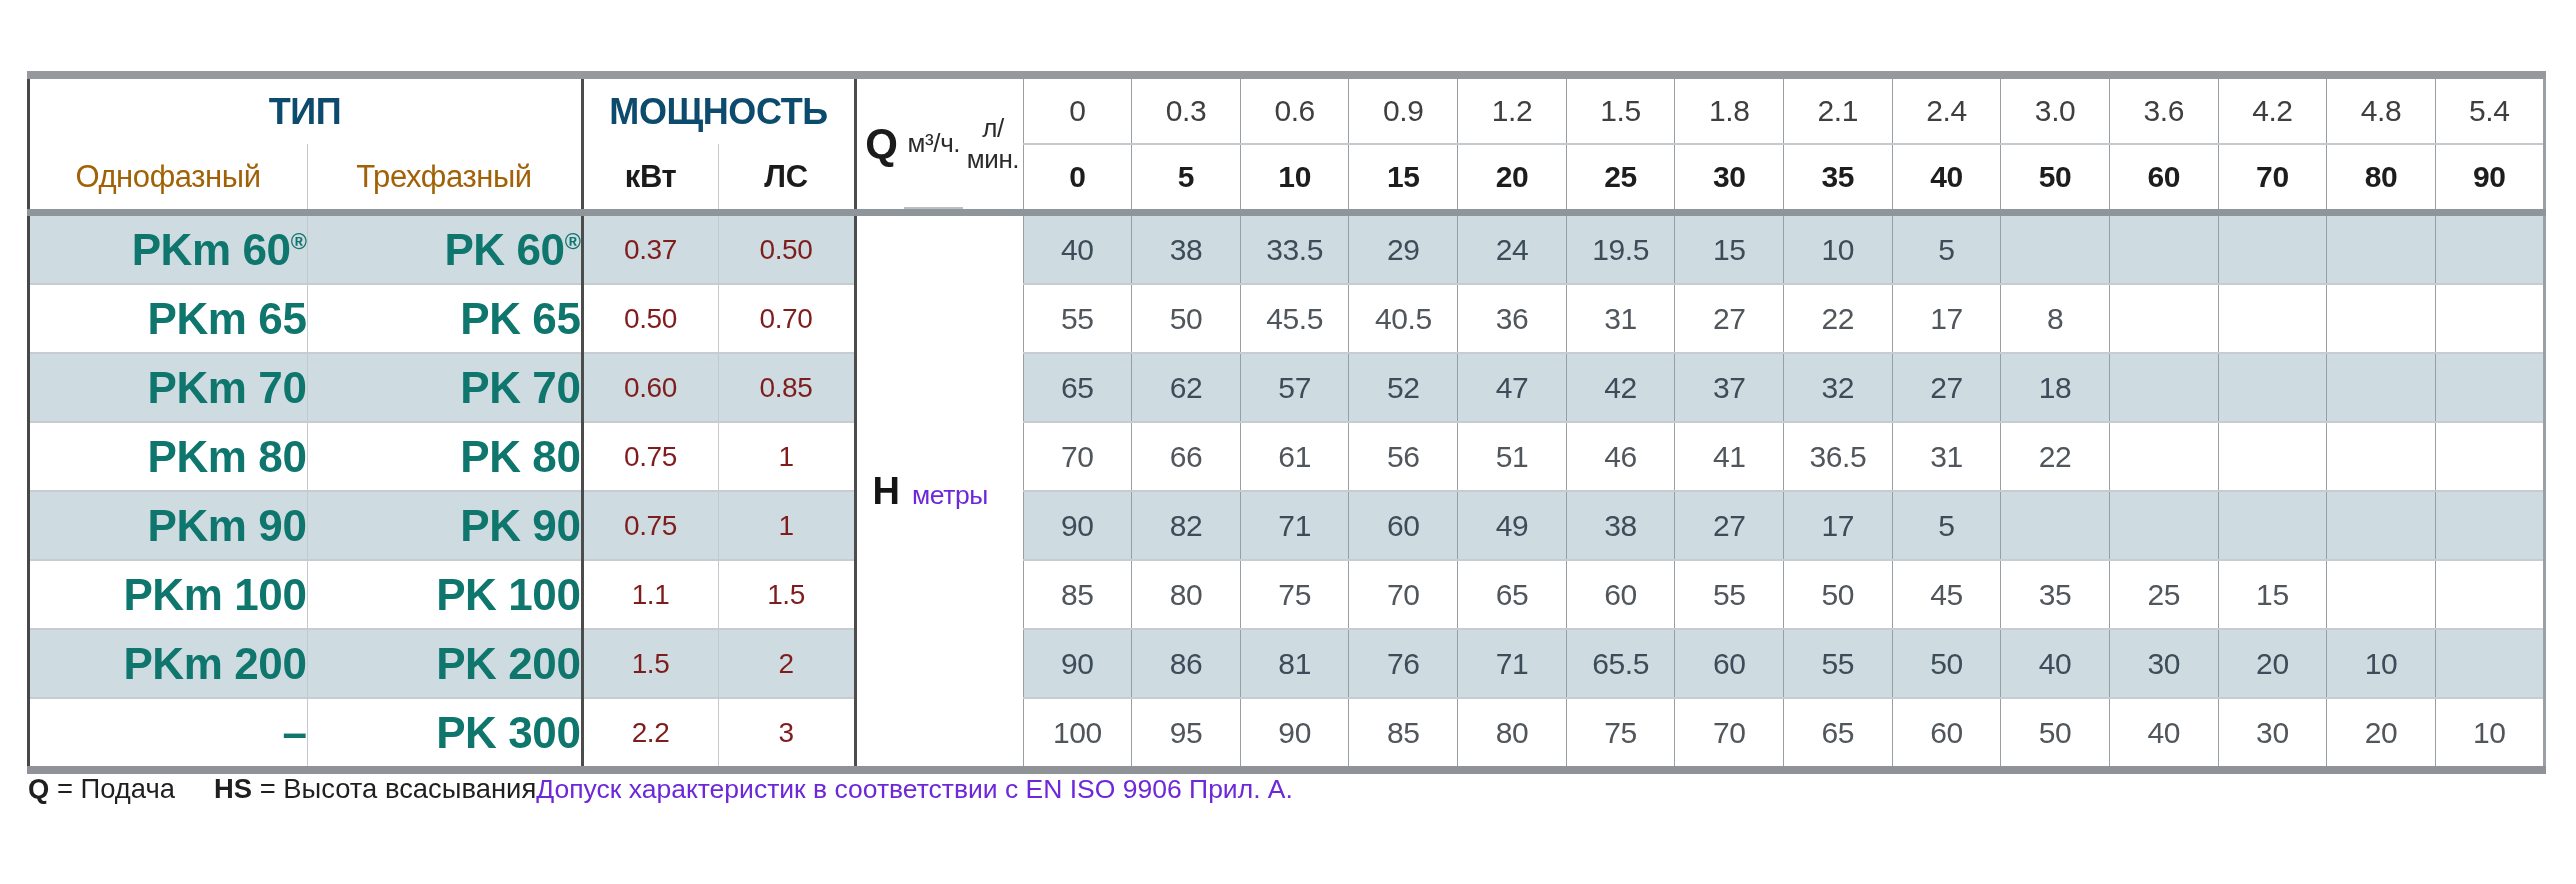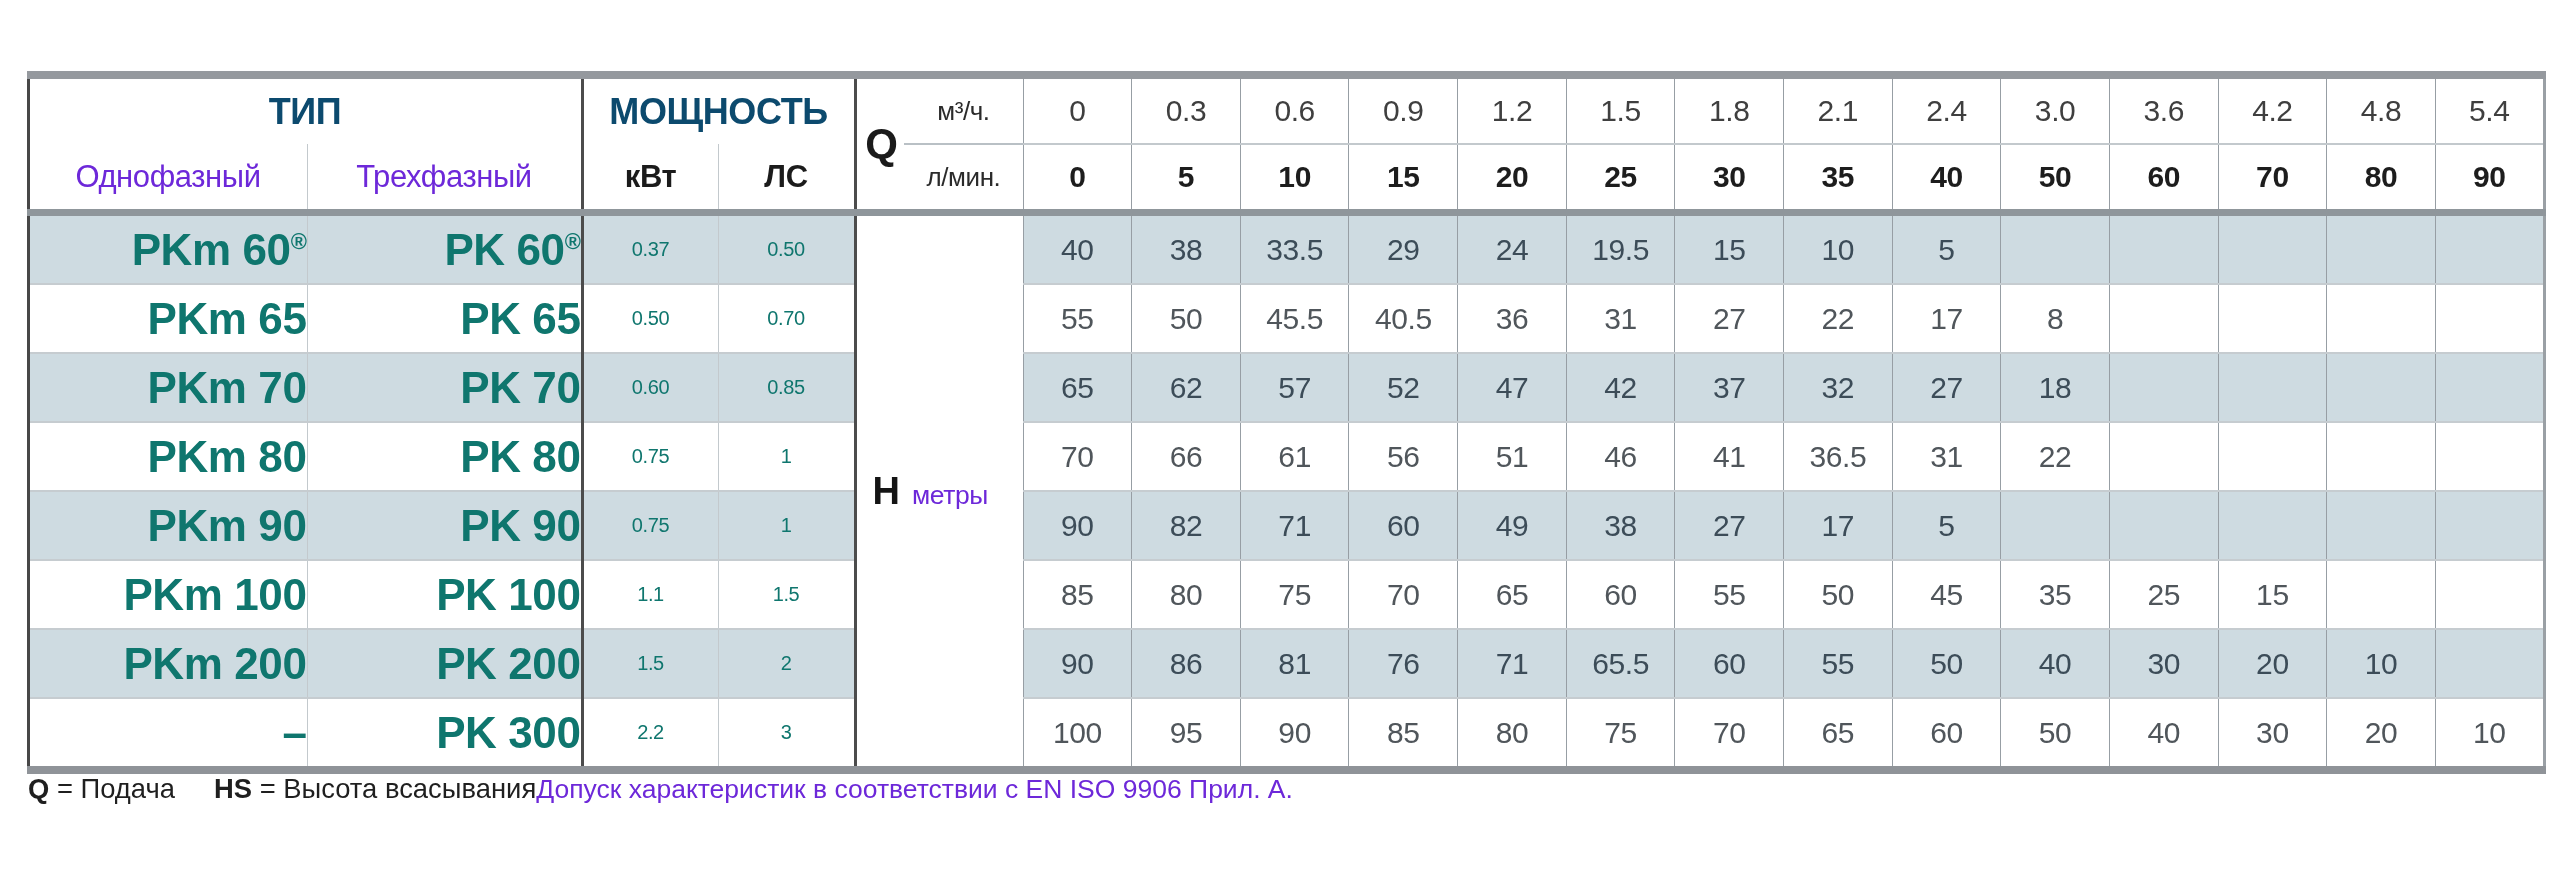--- a/index.html
+++ b/index.html
@@ -33,42 +33,42 @@
   tbody td, tbody th { height:67px; }
   tbody tr > * { border-top:2.7px solid #c6ccd0; }
 
   
   .vd { border-left:3.5px solid #4c4c4c; }   
   .vl { border-left:1.8px solid #c3c9cd; }   
   .vm { border-left:1.8px solid #979ea4; }   
 
   
   .c-group { font-size:36px; font-weight:bold; color:#0c4a6e; }
-  .c-sub   { font-size:31px; color:#6d28d9; }
+  .c-sub   { font-size:31px; color:#a16207; }
   .c-sub.b { font-weight:bold; color:#1b1b1b; }
 
   
   .c-q { border-bottom:7px solid #8f969b; }
   .q-wrap { display:flex; align-items:center; height:100%; padding-left:8.8px; }
   .q-letter { font-size:42px; font-weight:bold; color:#1b1b1b; flex:0 0 39px; text-align:left; }
-  .q-units { flex:1; display:flex; flex-direction:column; height:100%; }
+  .q-units { flex:1; display:flex; flex-direction:row; height:100%; }
   .q-unit-top, .q-unit-bot {
     flex:1; display:flex; align-items:center; justify-content:center;
     font-size:26px; color:#2b2b2b;
   }
   .q-unit-top { border-bottom:2.7px solid #b9c0c5; }
 
   
   .ftop { font-size:30px; color:#3f3f3f; border-bottom:2.7px solid #c3c9cd; }
   .fbot { font-size:30px; font-weight:bold; color:#1d1d1d; }
 
   
   .name { font-size:44px; font-weight:bold; color:#0f766e;text-align:right; }
   .name sup { font-size:0.5em; }
-  .pwr  { font-size:20px; color:#0f766e;margin-left:21px; }
+  .pwr  { font-size:28px; color:#7f1d1d;margin-left:21px; }
   .hval { font-size:30px; color:#50565b; }
   tr.shade > td { background:#cedbe1; }
   tr.shade > td.hval { color:#3c4c58; }
 
   
   .hcol { background:#ffffff; vertical-align:middle; }
   .hcol-wrap { display:flex; align-items:baseline; justify-content:flex-start; padding-left:16px; }
   .h-letter { font-size:38px; font-weight:bold; color:#141414; }
   .h-unit { font-size:26.5px; color:#6d28d9; margin-left:12.4px; }
 

